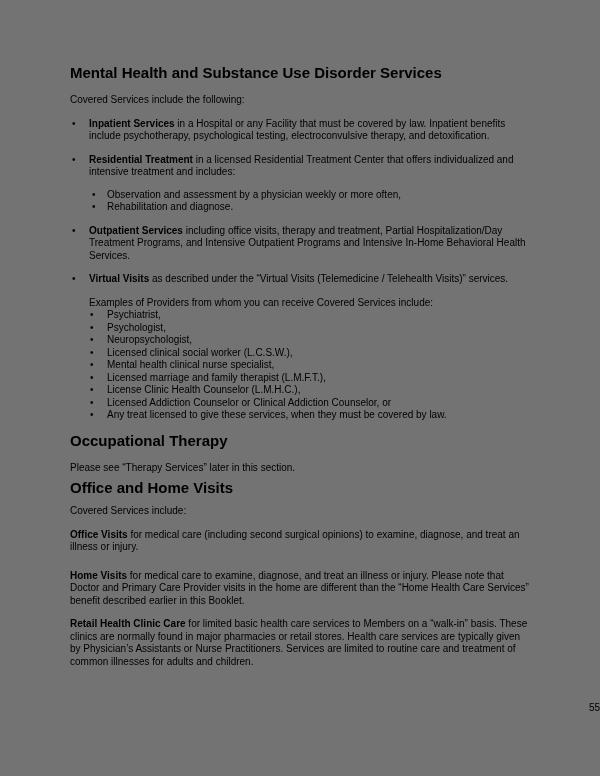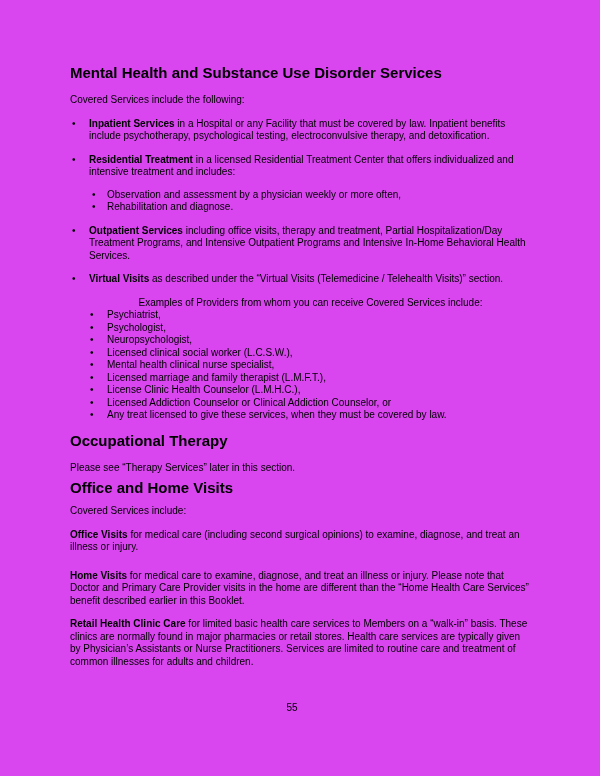--- a/index.html
+++ b/index.html
@@ -1,19 +1,19 @@
 <!DOCTYPE html>
 <html><head>
 <meta charset="utf-8">
 <style>
   html,body{margin:0;padding:0;background:#ffffff;}
   .page{
     position:relative;
     width:600px;height:776px;
-    background:#d946ef;
+    background:#737373;
     color:#000000;
     font-family:"Liberation Sans", sans-serif;
     font-size:10px;
     line-height:12.5px;
     box-sizing:border-box;
     padding:64px 68px 0 70px;
     overflow:hidden;
   }
   .h{font-size:15px;line-height:17px;font-weight:700;margin:0 0 13px;}
   .h.occ{margin:0 0 7px;}
@@ -23,27 +23,27 @@
   .li{display:flex;margin:0 0 11px;}
   .li .dot{flex:0 0 17px;padding-left:2px;}
   .li .txt{flex:1 1 auto;}
   .mb10{margin-bottom:10px;}
   .mb8{margin-bottom:16px;}
   .mb5{margin-bottom:5px;margin-top:13px;}
   .mb0{margin-bottom:8px;}
   .sublist{margin:0 0 11px 22px;}
   .sublist .li{margin:0;}
   .sublist .li .dot{flex:0 0 15px;padding-left:0;}
-  .examples-intro{margin:0 0 0 19px;text-align:center;}
+  .examples-intro{margin:0 0 0 19px;}
   .plist{margin:0 0 10px 20px;}
   .plist .li{margin:0;}
   .plist .li .dot{flex:0 0 17px;padding-left:0;}
   .page-number{
-    position:absolute;top:702px;left:0;right:16px;
-    text-align:center;font-size:10px;line-height:12px;
+    position:absolute;top:702px;left:0;right:0;
+    text-align:right;font-size:10px;line-height:12px;
   }
 </style>
 </head>
 <body>
 
 <div class="page">
 
   <div class="h">Mental Health and Substance Use Disorder Services</div>
 
   <p>Covered Services include the following:</p>
@@ -69,21 +69,21 @@
     </div>
   </div>
 
   <div class="li">
     <span class="dot">•</span>
     <span class="txt"><b>Outpatient Services</b><span> including office visits, therapy and treatment, Partial Hospitalization/Day Treatment Programs, and Intensive Outpatient Programs and  Intensive In-Home Behavioral Health Services.</span></span>
   </div>
 
   <div class="li">
     <span class="dot">•</span>
-    <span class="txt"><b>Virtual Visits</b><span> as described under the “Virtual Visits (Telemedicine / Telehealth Visits)” section.</span></span>
+    <span class="txt"><b>Virtual Visits</b><span> as described under the “Virtual Visits (Telemedicine / Telehealth Visits)” services.</span></span>
   </div>
 
   <p class="examples-intro">Examples of Providers from whom you can receive Covered Services include:</p>
 
   <div class="plist">
     <div class="li">
       <span class="dot">•</span>
       <span class="txt">Psychiatrist,</span>
     </div>
     <div class="li">

